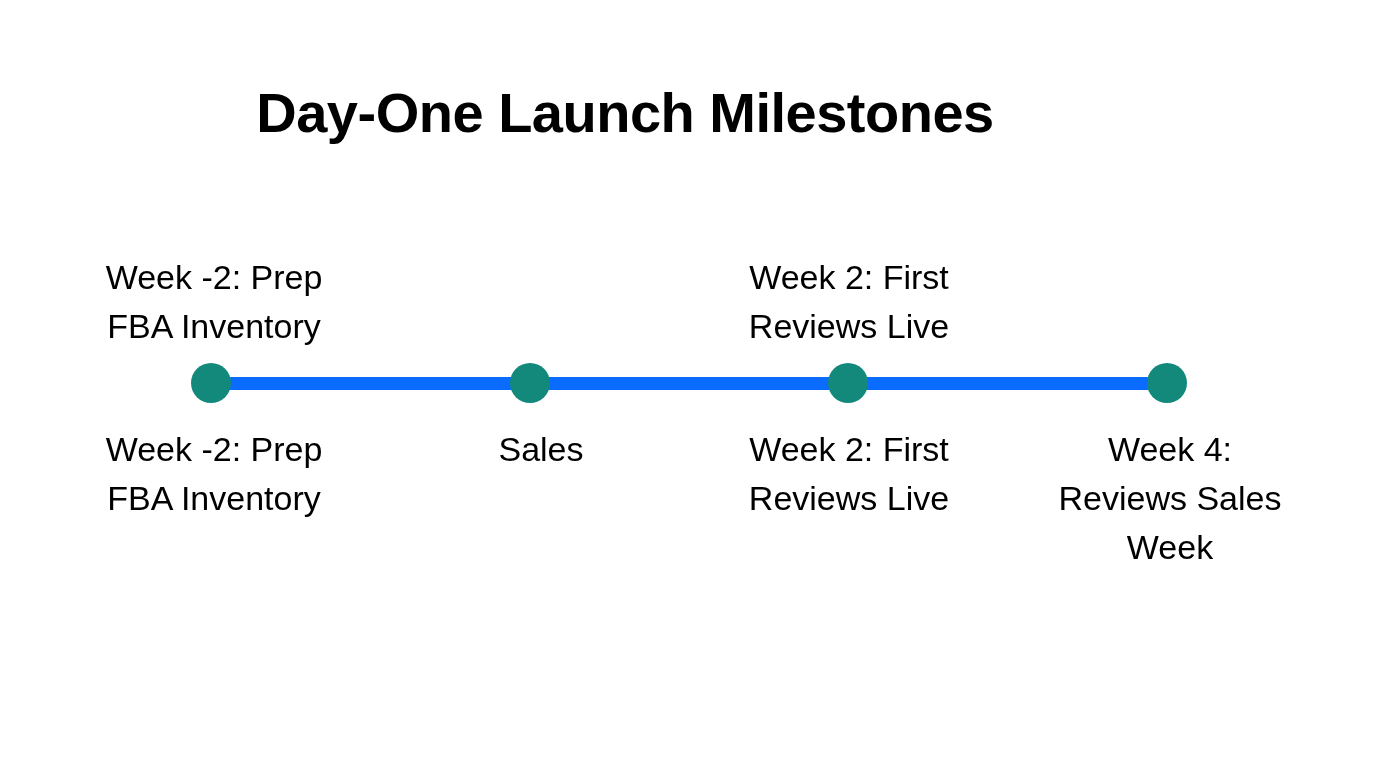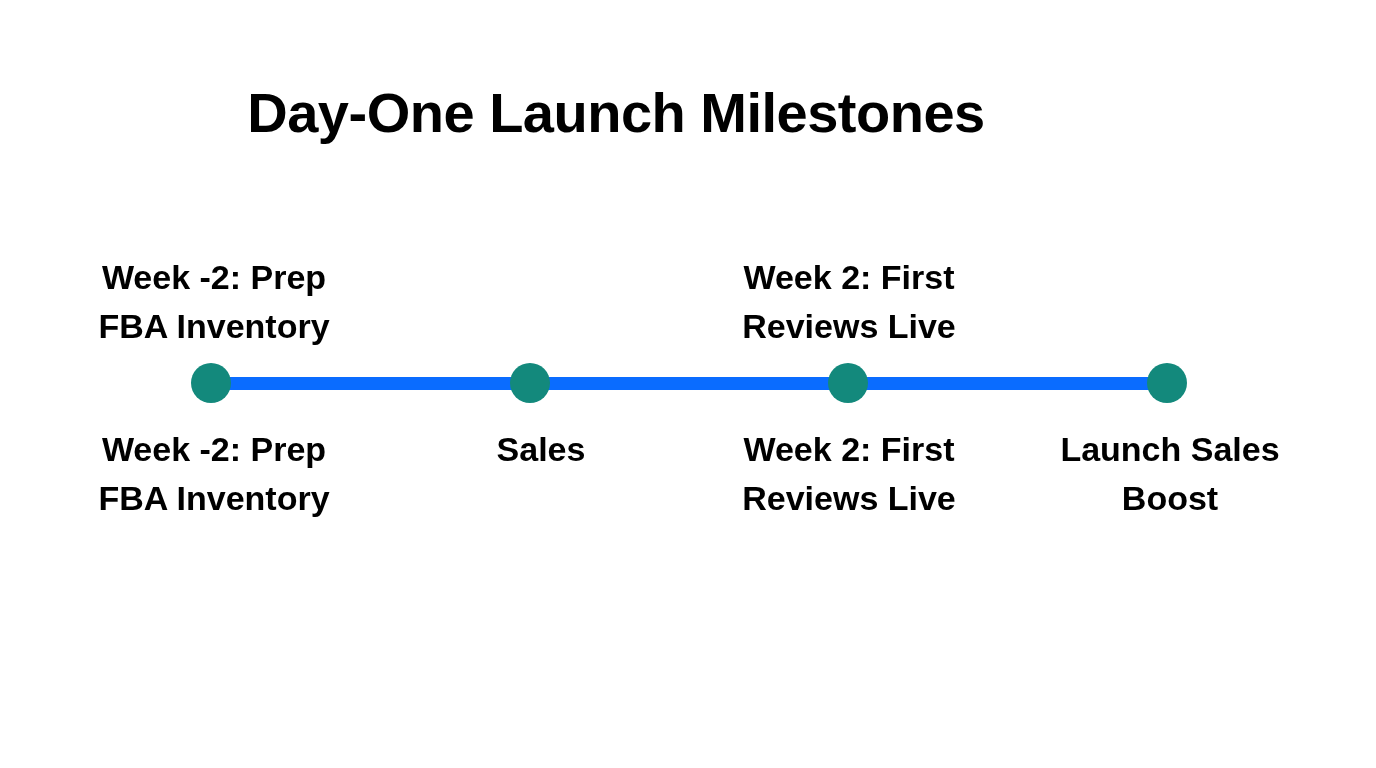--- a/index.html
+++ b/index.html
@@ -1,20 +1,20 @@
 <!DOCTYPE html>
 <html><head>
   <meta charset="utf-8">
   <style>
     html, body { margin: 0; padding: 0; background: #ffffff; }
     body { width: 1376px; height: 768px; position: relative; overflow: hidden; font-family: "Liberation Sans", "DejaVu Sans", sans-serif; color: #000; }
-    .title { position: absolute; left: 0; width: 1232px; top: 78px; text-align: center; font-size: 56px; font-weight: bold; letter-spacing: -0.5px; line-height: 70px; }
+    .title { position: absolute; left: 0; width: 1232px; top: 78px; text-align: center; font-size: 56px; font-weight: bold; letter-spacing: -0.5px; line-height: 70px; padding-left: 9px; }
     .track { position: absolute; left: 211px; top: 377px; width: 956px; height: 13px; background: #0A6CFF; }
     .node { position: absolute; width: 40px; height: 40px; border-radius: 50%; background: #13897C; top: 363px; }
-    .label { position: absolute; width: 300px; text-align: center; font-size: 34px; font-weight: bold; line-height: 49px; }
+    .label { position: absolute; width: 300px; text-align: center; font-size: 34px; font-weight: normal; line-height: 49px; }
     .label span { display: block; }
     .above { top: 253px; }
     .below { top: 425px; }
   </style>
 </head>
 <body>
 
 <div class="title">Day-One Launch Milestones</div>
 
 <div>
@@ -39,16 +39,17 @@
     <span>FBA Inventory</span>
   </div>
   <div class="label below" style="left:391px">
     <span>Sales</span>
   </div>
   <div class="label below" style="left:699px">
     <span>Week 2: First</span>
     <span>Reviews Live</span>
   </div>
   <div class="label below" style="left:1020px">
-    <span>Launch Sales</span>
-    <span>Boost</span>
+    <span>Week 4:</span>
+    <span>Reviews Sales</span>
+    <span>Week</span>
   </div>
 </div>
 
 </body></html>

